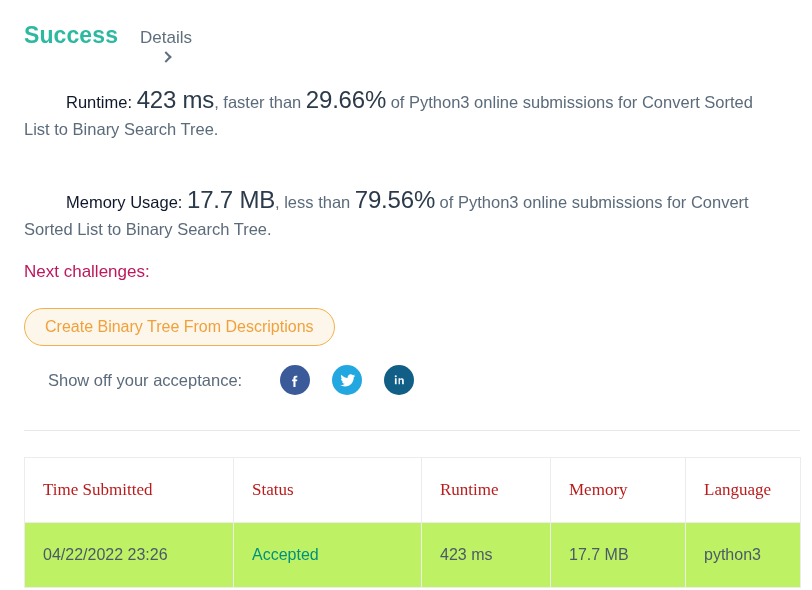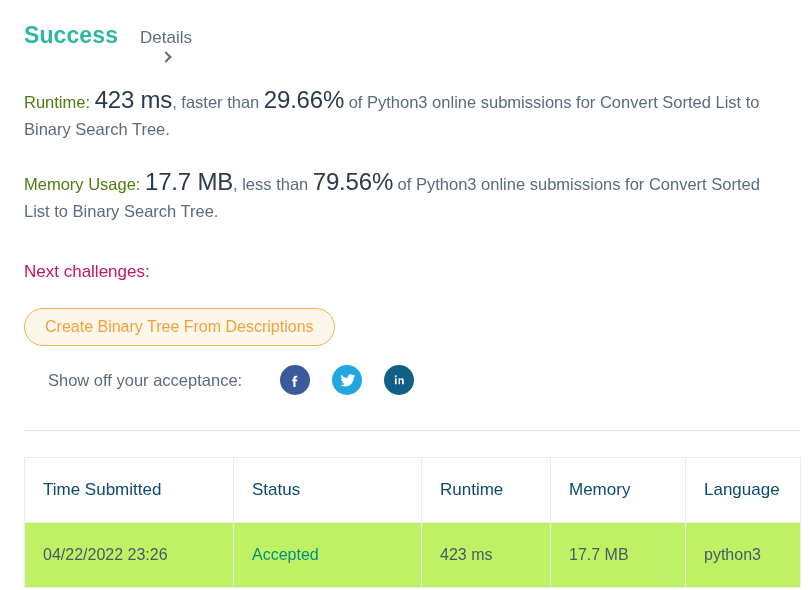--- a/index.html
+++ b/index.html
@@ -62,28 +62,28 @@
   
   .stat-block {
     position: absolute;
     left: 24px;
     width: 748px;
     color: #5b6b7b;
     font-size: 16.5px;
     line-height: 27px;
   }
   #runtime-block { top: 86px; }
-  #memory-block  { top: 168px; }
+  #memory-block  { top: 186px; }
 
   .stat-block .big {
     font-size: 24px;
     color: #2b3b4b;
     letter-spacing: -0.2px;
   }
-  .stat-block .lbl { color: #4d7c0f; }
+  .stat-block .lbl { color: #0f172a; margin-left: 42px; }
 
   
   .next-label {
     position: absolute;
     left: 24px;
     top: 262px;
     font-size: 17px;
     color: #be185d;
   }
   .challenge-pill {
@@ -157,22 +157,23 @@
     border: 1px solid #ececec;
     text-align: left;
     padding: 0 18px;
     height: 65px;
     font-weight: normal;
     vertical-align: middle;
     white-space: nowrap;
   }
   .subs-table th {
     background: #ffffff;
-    color: #0c4a6e;
+    color: #b91c1c;
     font-size: 17px;
+    font-family: Liberation Serif, serif;
   }
   .subs-table td {
     background: #bef264;
     color: #4b5a69;
   }
   .subs-table td.accepted { color: #01907f; cursor: pointer; }
   .subs-table td.time { cursor: pointer; }
 
   .col-time { width: 209px; }
   .col-status { width: 188px; }

